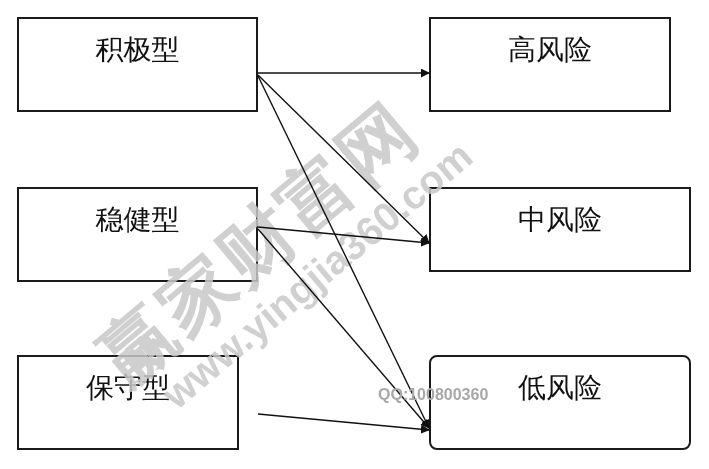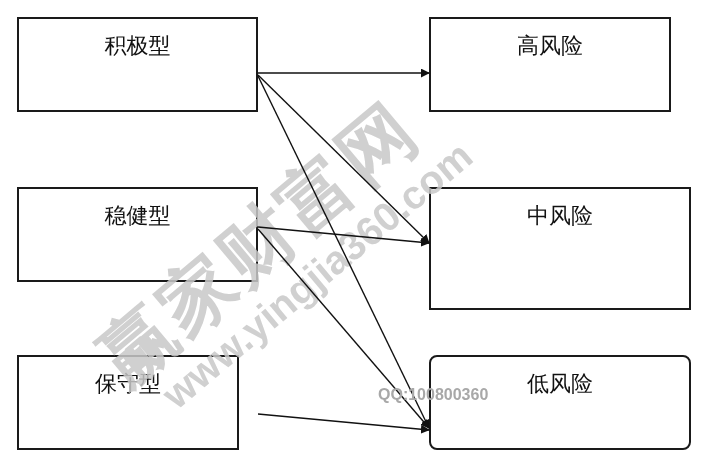--- a/index.html
+++ b/index.html
@@ -1,20 +1,20 @@
 <!DOCTYPE html>
 <html><head>
   <meta charset="utf-8">
   <style>
     html, body { margin: 0; padding: 0; background: #ffffff; }
     body { width: 709px; height: 469px; position: relative; overflow: hidden;
            font-family: "DejaVu Sans", sans-serif; }
     .box { position: absolute; box-sizing: border-box; border: 2px solid #1a1a1a; background: #fff; }
     .box .label { position: absolute; left: 0; right: 0; top: 12px; text-align: center;
-                  font-size: 22px; color: #111; letter-spacing: 0px; }
+                  font-size: 28px; color: #111; letter-spacing: 0px; }
     svg.lines { position: absolute; left: 0; top: 0; }
     .wm { position: absolute; color: #c8c8c8; font-weight: bold; white-space: nowrap;
           transform-origin: left center; pointer-events: none; }
     .wm-cn { font-size: 74px; left: 110px; top: 320px; transform: rotate(-40deg); opacity: 0.85;
              font-family: "DejaVu Sans", sans-serif; letter-spacing: 4px; }
     .wm-url { font-size: 40px; left: 168px; top: 378px; transform: rotate(-40deg); opacity: 0.85;
               font-family: "Liberation Sans", sans-serif; }
     .wm-qq { position: absolute; left: 378px; top: 386px; font-size: 16px; color: #a8a8a8;
              font-weight: bold; font-family: Liberation Sans, sans-serif; }
   </style>
@@ -27,21 +27,21 @@
 <div class="box" style="left:17px; top:187px; width:241px; height:95px;">
   <div class="label">稳健型</div>
 </div>
 <div class="box" style="left:17px; top:355px; width:222px; height:95px;">
   <div class="label">保守型</div>
 </div>
 
 <div class="box" style="left:429px; top:17px; width:242px; height:95px;">
   <div class="label">高风险</div>
 </div>
-<div class="box" style="left:429px; top:187px; width:262px; height:123px;">
+<div class="box" style="left:429px; top:187px; width:262px; height:85px;">
   <div class="label">中风险</div>
 </div>
 <div class="box" style="left:429px; top:355px; width:262px; height:95px;border-radius:8px;">
   <div class="label">低风险</div>
 </div>
 
 <div class="wm wm-cn">赢家财富网</div>
 <div class="wm wm-url">www.yingjia360.com</div>
 
 <svg class="lines" width="709" height="469">

